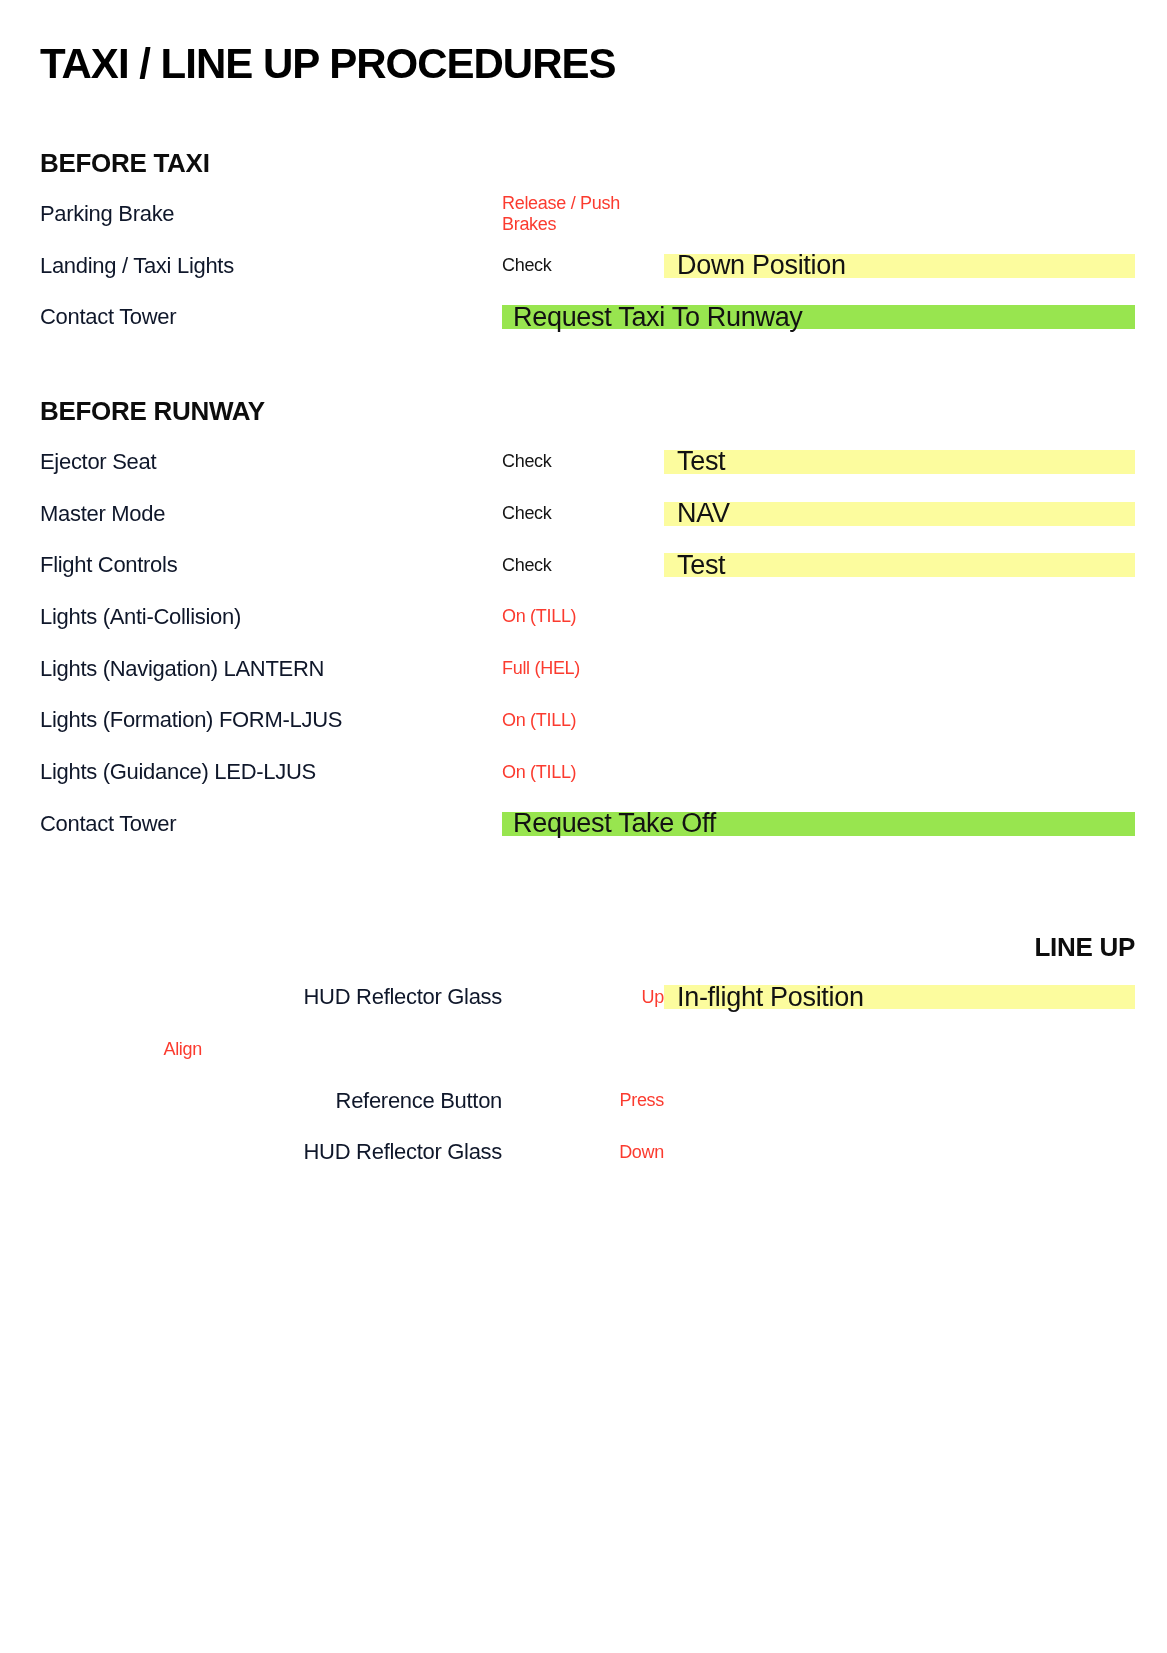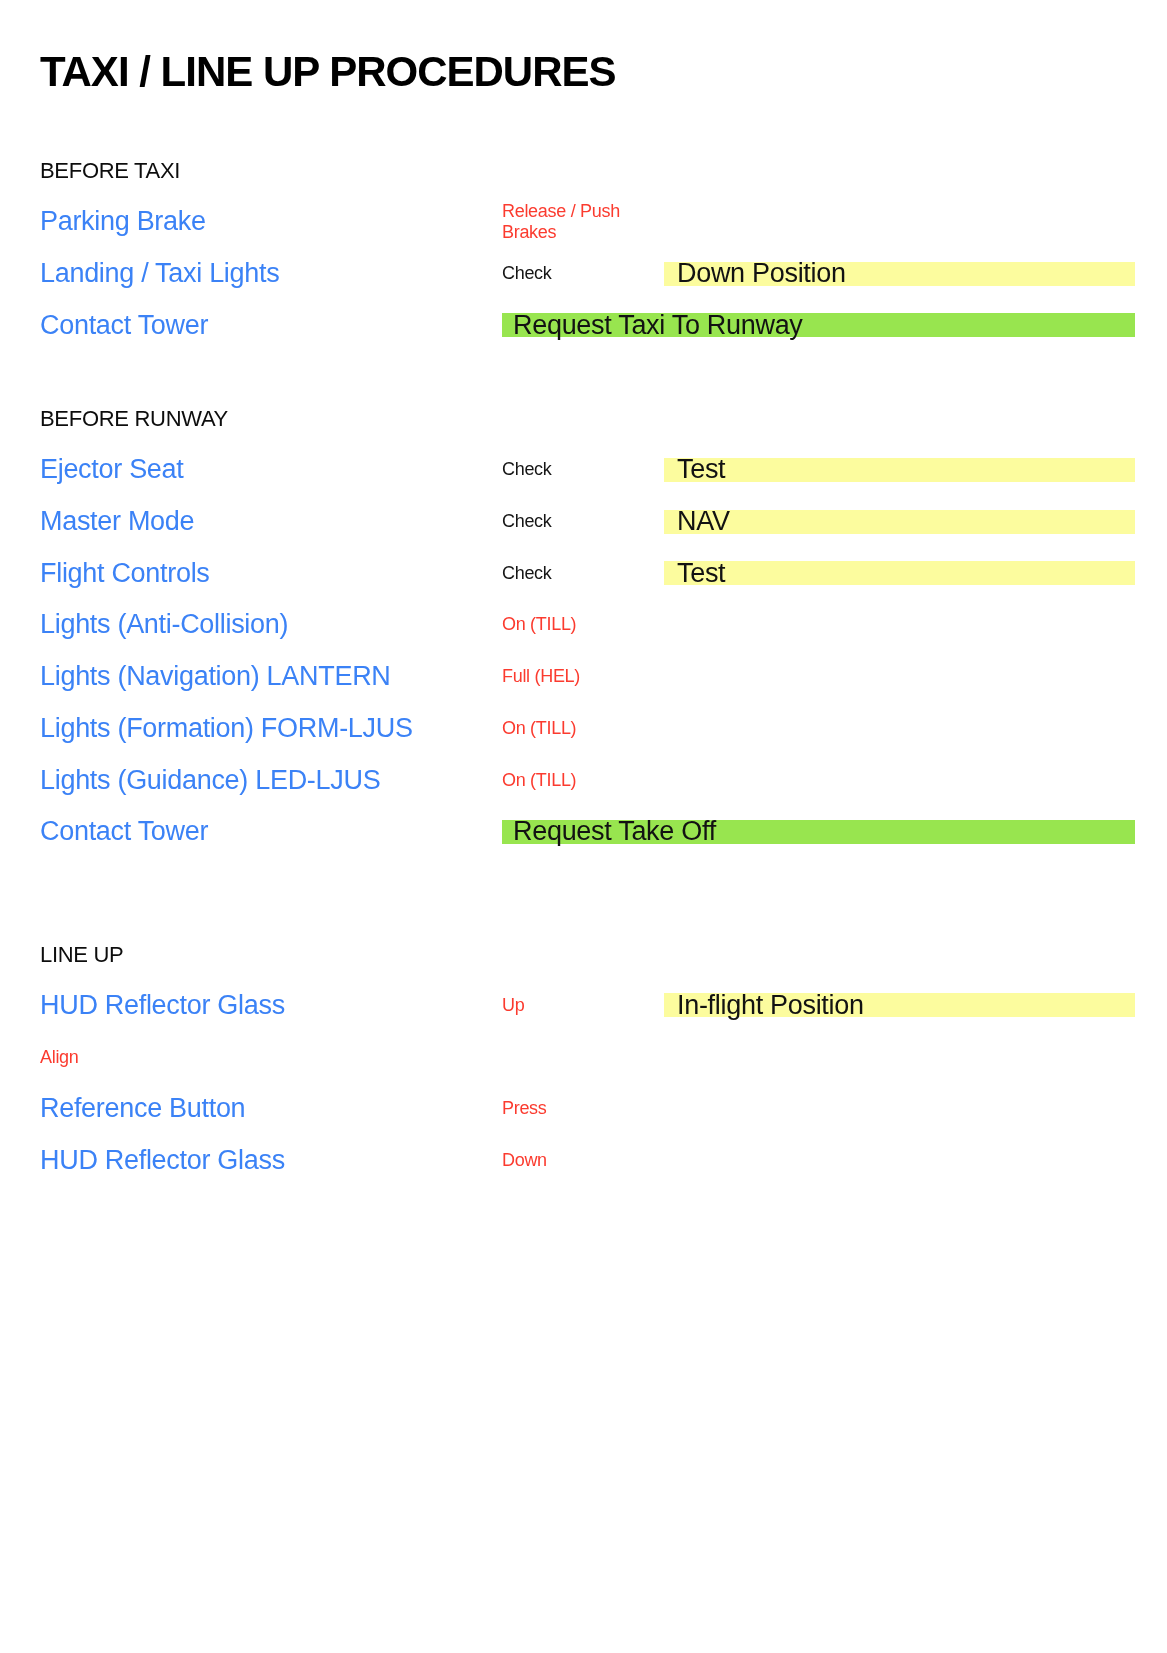--- a/index.html
+++ b/index.html
@@ -6,53 +6,53 @@
   body{
     width:1167px;height:1653px;
     background:#ffffff;
     font-family:"Liberation Sans","DejaVu Sans",sans-serif;
     color:#161616;
     overflow:hidden;
     position:relative;
   }
   .page{
     position:absolute;
-    left:40px;top:48px;
+    left:40px;top:40px;
     width:1095px;
   }
   .page-title{
     font-size:42px;
     font-weight:bold;
     letter-spacing:-1px;
     line-height:48px;
     color:#000000;
   }
   .section{display:block;}
   .section:nth-of-type(1){margin-top:60px;}
   .section:nth-of-type(2){margin-top:53px;}
-  .section:nth-of-type(3){margin-top:82px;}
+  .section:nth-of-type(3){margin-top:82px;text-align:right;}
   .section-heading{
-    font-size:22px;
-    font-weight:normal;
+    font-size:26px;
+    font-weight:bold;
     letter-spacing:-0.3px;
     line-height:30px;
     color:#0d0d0d;
     margin-bottom:10px;
   }
   .row{
     height:51.7px;
     display:flex;
     align-items:center;
   }
   .row-label{
     width:462px;
     flex:0 0 462px;
-    font-size:27px;
+    font-size:22px;
     letter-spacing:-0.3px;
-    color:#3b82f6;
+    color:#0f172a;
   }
   .row-action{
     width:162px;
     flex:0 0 162px;
     font-size:18px;
     letter-spacing:-0.3px;
   }
   .row-action.black{color:#161616;}
   .row-action.red{color:#fb3b2f;}
   .row-value{

